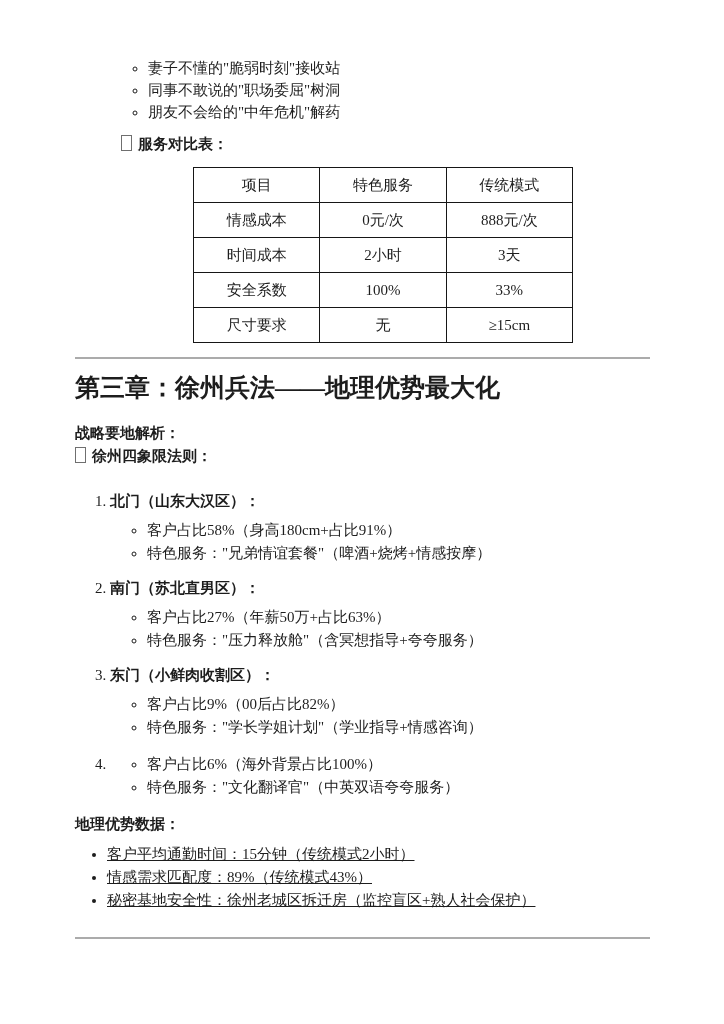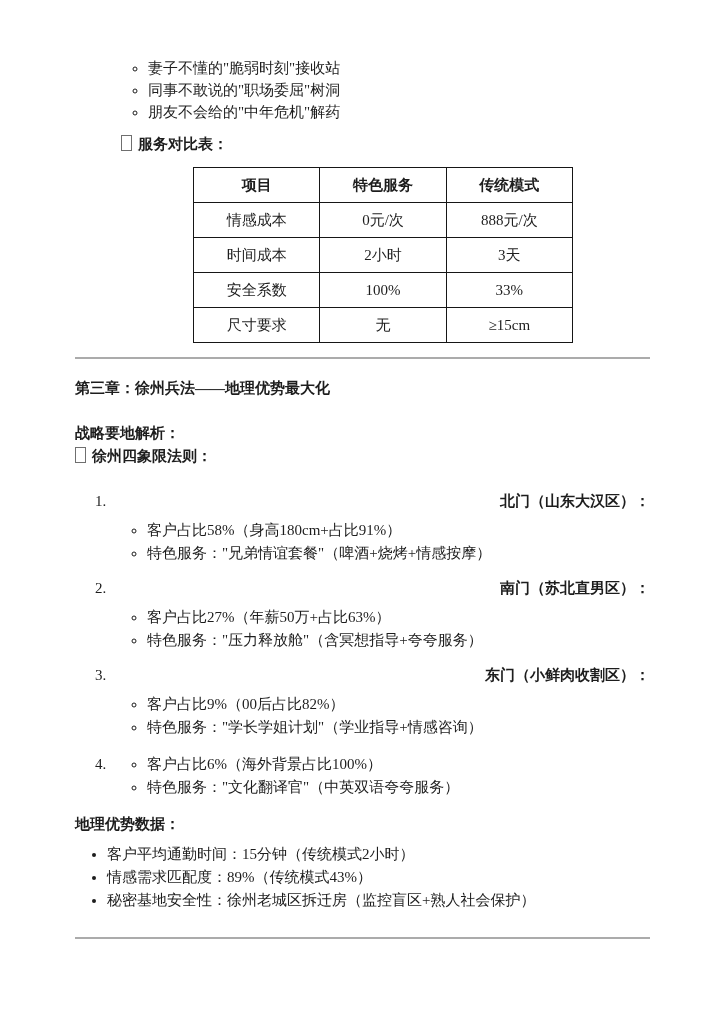--- a/index.html
+++ b/index.html
@@ -52,30 +52,30 @@
     table-layout: fixed;
   }
   table.cmp th, table.cmp td {
     border: 1.5px solid #161616;
     height: 34px;
     text-align: center;
     vertical-align: middle;
     font-size: 15px;
     padding: 0 4px;
   }
-  table.cmp th { font-weight: bold; text-align: center; }
+  table.cmp th { font-weight: normal; text-align: center; }
   
   hr.rule {
     border: none;
     border-top: 2px solid #ababab;
     margin: 14px 0 0 0;
   }
   
   h2.chapter {
-    font-size: 15px;
+    font-size: 25px;
     font-weight: bold;
     margin: 16px 0 0 0;
     line-height: 26px;
   }
   p.bold-line {
     font-weight: bold;
     margin: 0;
     line-height: 23px;
   }
   p.bold-line.first { margin-top: 21px; }
@@ -83,35 +83,34 @@
   ol.quadrants {
     margin: 24px 0 0 0;
     padding-left: 35px;
     list-style: decimal;
   }
   ol.quadrants > li { margin-bottom: 14px; }
   ol.quadrants .ol-title {
     margin: 0 0 9px 0;
     font-weight: bold;
     line-height: 18px;
-    text-align: right;
   }
   ul.sub {
     list-style: circle;
     margin: 0;
     padding-left: 37px;
   }
   ul.sub li { line-height: 23px; }
   
   ul.disc-list {
     list-style: disc;
     margin: 7px 0 0 0;
     padding-left: 32px;
   }
-  ul.disc-list li { line-height: 23px; }
+  ul.disc-list li { line-height: 23px; text-decoration: underline; }
   hr.rule.bottom { margin-top: 25px; }
 </style>
 </head>
 <body>
 
 <div class="page">
 
   <ul class="circle-list">
     <li>妻子不懂的"脆弱时刻"接收站</li>
     <li>同事不敢说的"职场委屈"树洞</li>

